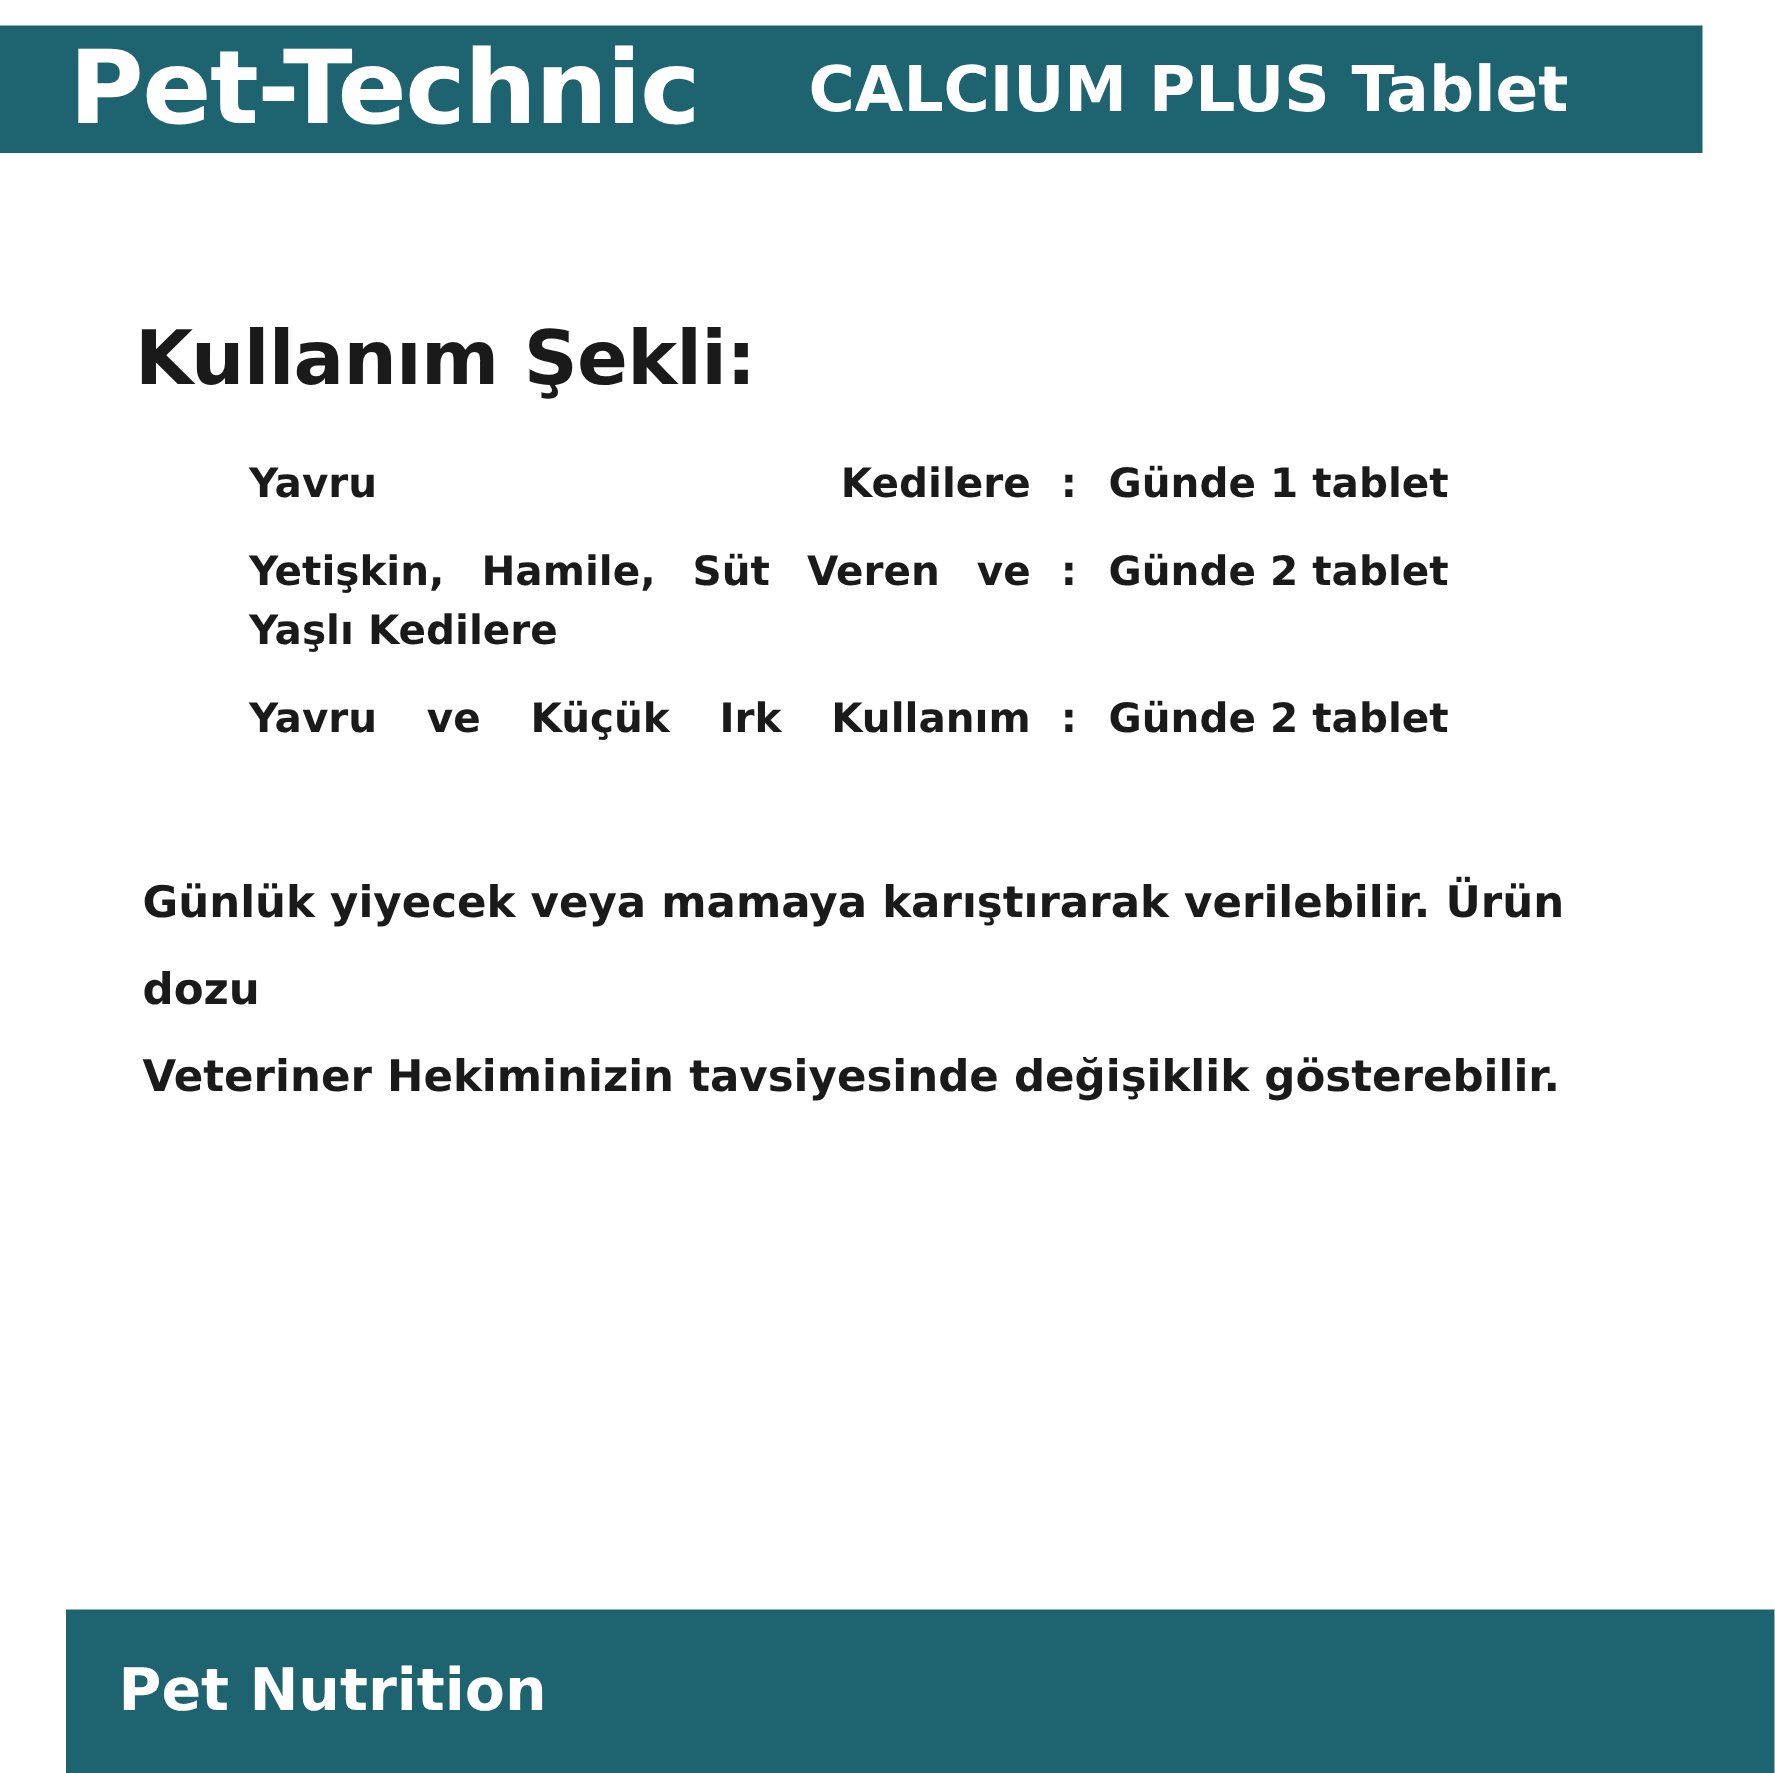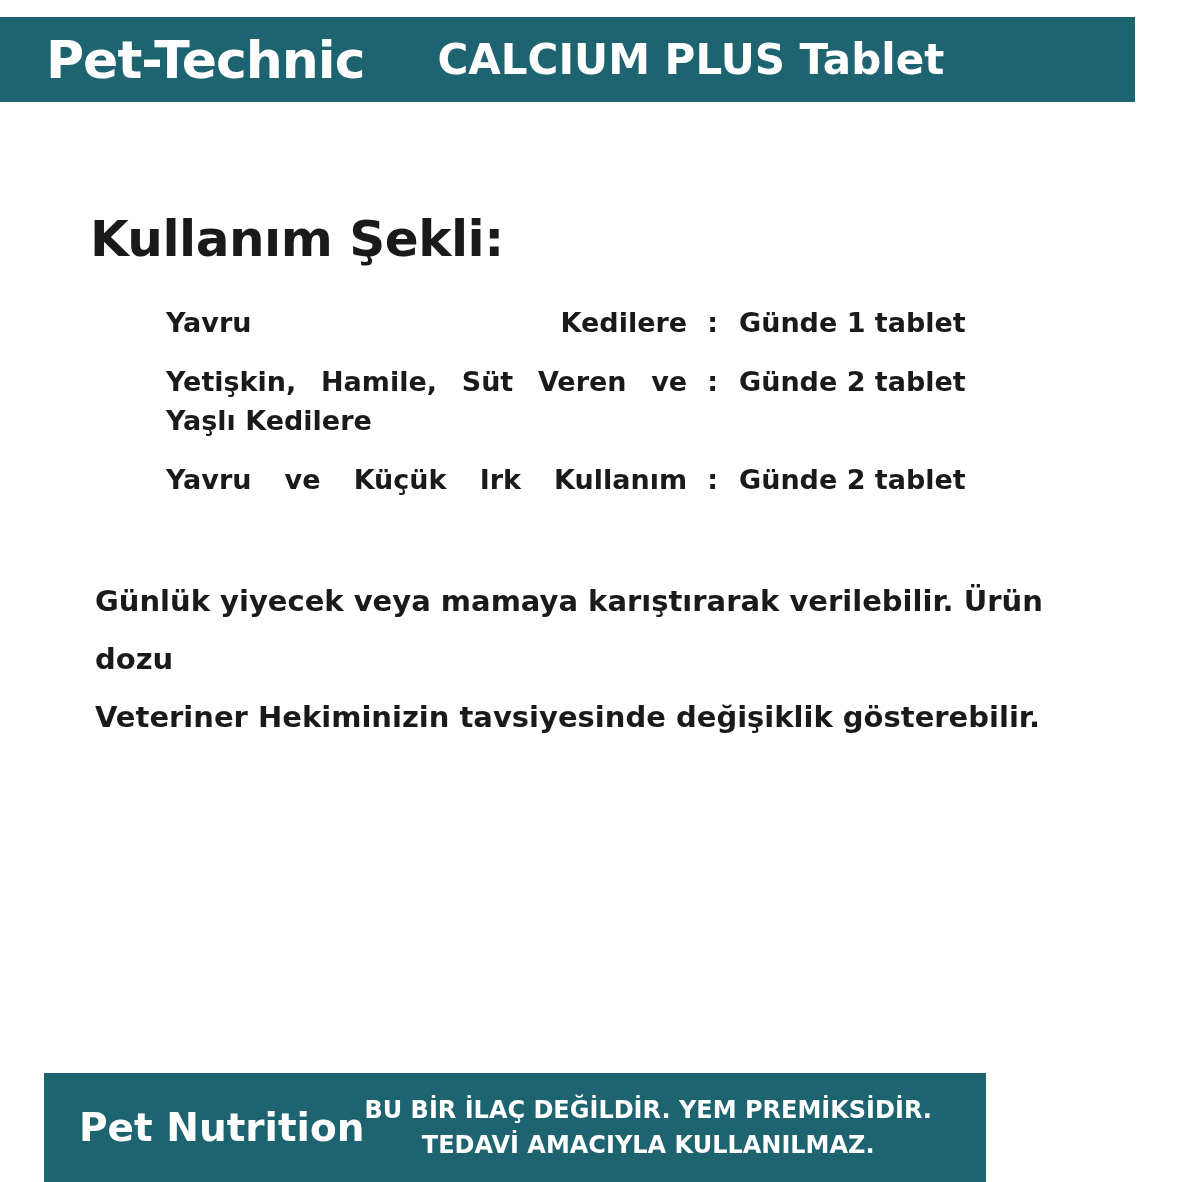--- a/index.html
+++ b/index.html
@@ -28,21 +28,21 @@
     width: 1135px;
     height: 85px;
     background: #1e6470;
     display: flex;
     align-items: center;
   }
   .brand-title {
     color: #ffffff;
     font-family: "DejaVu Sans", sans-serif;
     font-weight: bold;
-    font-size: 52px;
+    font-size: 68px;
     letter-spacing: -1px;
     margin-left: 46px;
     white-space: nowrap;
   }
   .product-title {
     color: #ffffff;
     font-family: "DejaVu Sans", sans-serif;
     font-weight: bold;
     font-size: 42px;
     letter-spacing: 0px;
@@ -110,21 +110,21 @@
     font-size: 29px;
     line-height: 2.0;
     color: #1a1a1a;
   }
 
   
   .footer-bar {
     position: absolute;
     left: 44px;
     top: 1073px;
-    width: 942px;
+    width: 1139px;
     height: 109px;
     background: #1e6470;
     display: flex;
     align-items: center;
     justify-content: space-between;
   }
   .footer-brand {
     color: #ffffff;
     font-family: "DejaVu Sans", sans-serif;
     font-weight: bold;
@@ -184,19 +184,15 @@
     </table>
 
     <div class="note">
       <div>Günlük yiyecek veya mamaya karıştırarak verilebilir. Ürün dozu</div>
       <div>Veteriner Hekiminizin tavsiyesinde değişiklik gösterebilir.</div>
     </div>
   </div>
 
   <div class="footer-bar">
     <div class="footer-brand">Pet Nutrition</div>
-    <div class="footer-warning">
-      <div>BU BİR İLAÇ DEĞİLDİR. YEM PREMİKSİDİR.</div>
-      <div>TEDAVİ AMACIYLA KULLANILMAZ.</div>
-    </div>
   </div>
 
 </div>
 
 </body></html>

